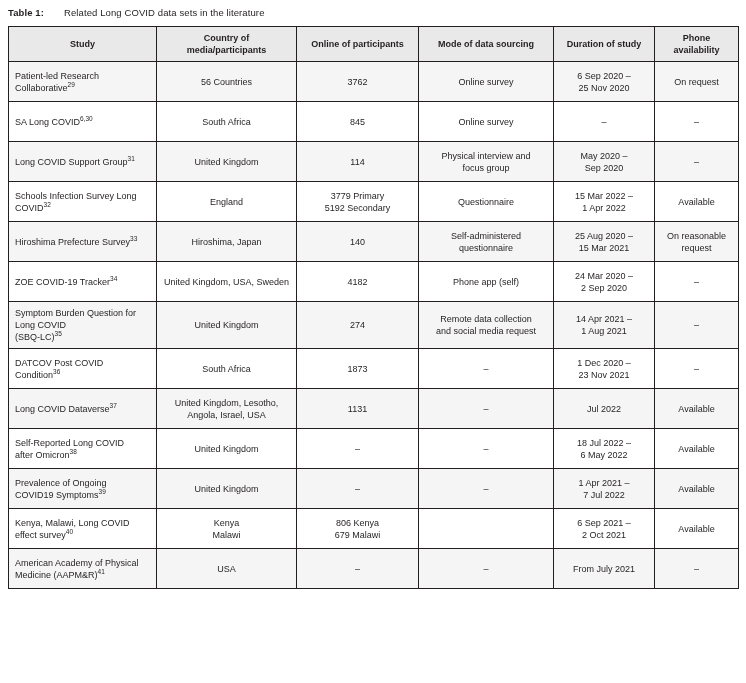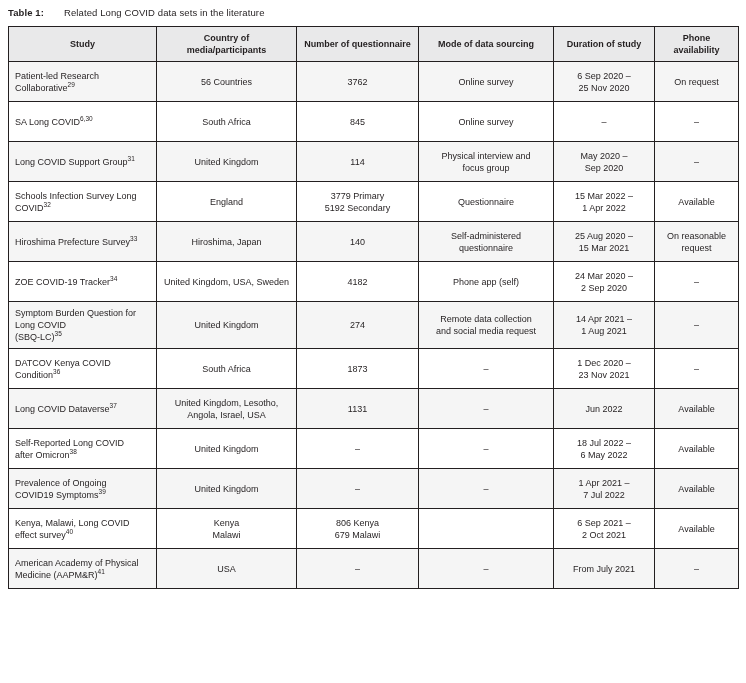--- a/index.html
+++ b/index.html
@@ -111,21 +111,21 @@
         <col class="c2">
         <col class="c3">
         <col class="c4">
         <col class="c5">
         <col class="c6">
     </colgroup>
     <thead>
       <tr>
         <th>Study</th>
         <th>Country of media/participants</th>
-        <th>Number of questionnaire</th>
+        <th>Online of participants</th>
         <th>Mode of data sourcing</th>
         <th>Duration of study</th>
         <th>Phone availability</th>
       </tr>
     </thead>
     <tbody id="tbody">
         <tr>
           <td class="col-study">
             <span class="line">Patient-led Research</span>
             <span class="line">Collaborative<sup>29</sup></span>
@@ -275,21 +275,21 @@
           <td class="col-duration">
             <span class="line">14 Apr 2021 –</span>
             <span class="line">1 Aug 2021</span>
           </td>
           <td class="col-availability">
             <span class="line">–</span>
           </td>
         </tr>
         <tr>
           <td class="col-study">
-            <span class="line">DATCOV Kenya COVID</span>
+            <span class="line">DATCOV Post COVID</span>
             <span class="line">Condition<sup>36</sup></span>
           </td>
           <td class="col-country">
             <span class="line">South Africa</span>
           </td>
           <td class="col-participants">
             <span class="line">1873</span>
           </td>
           <td class="col-sourcing">
             <span class="line">–</span>
@@ -310,21 +310,21 @@
             <span class="line">United Kingdom, Lesotho,</span>
             <span class="line">Angola, Israel, USA</span>
           </td>
           <td class="col-participants">
             <span class="line">1131</span>
           </td>
           <td class="col-sourcing">
             <span class="line">–</span>
           </td>
           <td class="col-duration">
-            <span class="line">Jun 2022</span>
+            <span class="line">Jul 2022</span>
           </td>
           <td class="col-availability">
             <span class="line">Available</span>
           </td>
         </tr>
         <tr>
           <td class="col-study">
             <span class="line">Self-Reported Long COVID</span>
             <span class="line">after Omicron<sup>38</sup></span>
           </td>

